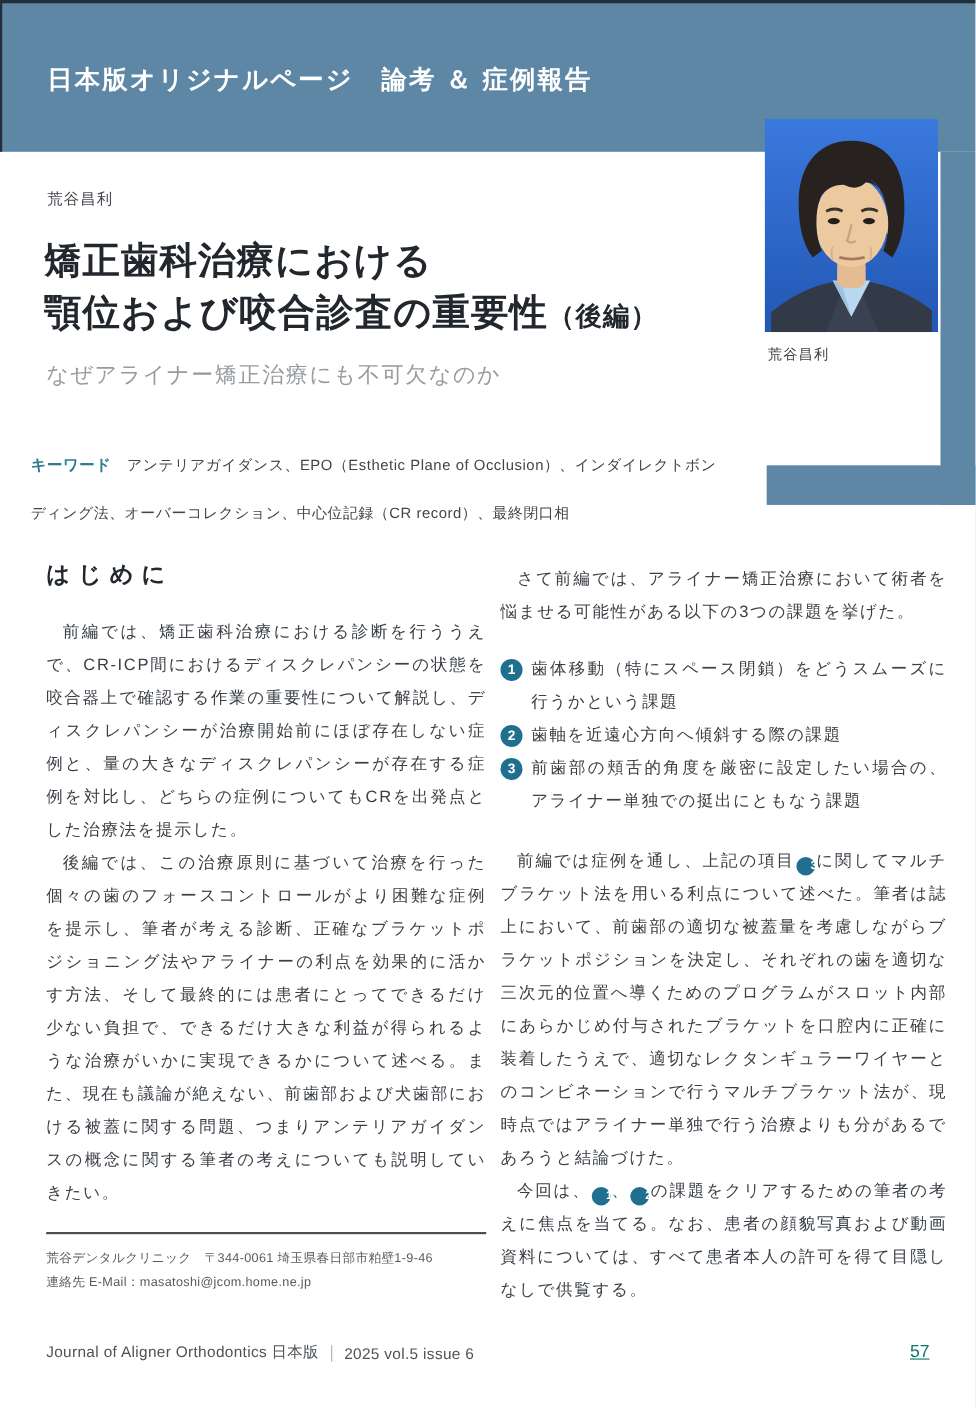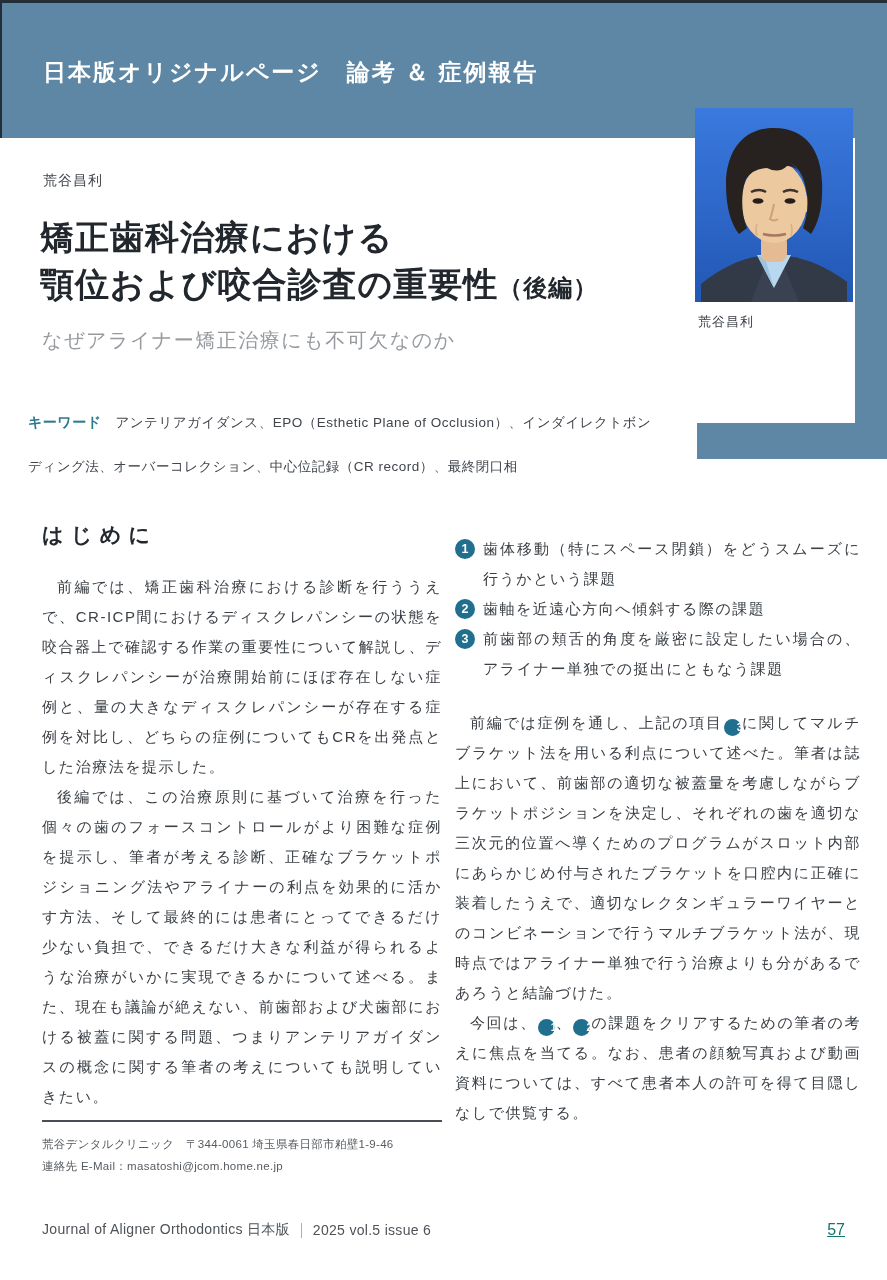--- a/index.html
+++ b/index.html
@@ -41,21 +41,21 @@
 
   .keywords{
     position:absolute;left:28px;top:400px;width:625px;
     font-size:13.5px;line-height:44px;color:#41464c;letter-spacing:.5px;
   }
   .kw-label{color:#2b7a8e;font-weight:bold;font-size:14px;margin-right:14px;}
 
   
   .col{position:absolute;text-align:justify;font-size:15px;line-height:30px;letter-spacing:.10em;}
   .col p{margin:0;text-indent:1em;}
-  .col-left{left:42px;top:520px;width:400px;}
+  .col-left{left:42px;top:508px;width:400px;}
   .col-right{left:455px;top:512px;width:406px;}
   .col-left h2{
     margin:0 0 22px 0;font-size:21px;color:#23282e;letter-spacing:.35em;text-indent:0;
   }
 
   
   .tasks{margin:22px 0 24px 0;}
   .task{display:flex;align-items:flex-start;}
   .num-circle{
     flex:0 0 auto;width:20px;height:20px;margin:5px 8px 0 0;border-radius:50%;
@@ -152,20 +152,21 @@
 
   <div class="keywords"><span class="kw-label">キーワード</span><span>アンテリアガイダンス、EPO（Esthetic Plane of Occlusion）、インダイレクトボンディング法、オーバーコレクション、中心位記録（CR record）、最終閉口相</span></div>
 
   <div class="col col-left">
     <h2>はじめに</h2>
     <p>前編では、矯正歯科治療における診断を行ううえで、CR-ICP間におけるディスクレパンシーの状態を咬合器上で確認する作業の重要性について解説し、ディスクレパンシーが治療開始前にほぼ存在しない症例と、量の大きなディスクレパンシーが存在する症例を対比し、どちらの症例についてもCRを出発点とした治療法を提示した。</p>
     <p>後編では、この治療原則に基づいて治療を行った個々の歯のフォースコントロールがより困難な症例を提示し、筆者が考える診断、正確なブラケットポジショニング法やアライナーの利点を効果的に活かす方法、そして最終的には患者にとってできるだけ少ない負担で、できるだけ大きな利益が得られるような治療がいかに実現できるかについて述べる。また、現在も議論が絶えない、前歯部および犬歯部における被蓋に関する問題、つまりアンテリアガイダンスの概念に関する筆者の考えについても説明していきたい。</p>
   </div>
 
   <div class="col col-right">
+    <p>さて前編では、アライナー矯正治療において術者を悩ませる可能性がある以下の3つの課題を挙げた。</p>
 
     <div class="tasks">
       <div class="task">
         <span class="num-circle">1</span>
         <div class="task-text">歯体移動（特にスペース閉鎖）をどうスムーズに行うかという課題</div>
       </div>
       <div class="task">
         <span class="num-circle">2</span>
         <div class="task-text">歯軸を近遠心方向へ傾斜する際の課題</div>
       </div>

